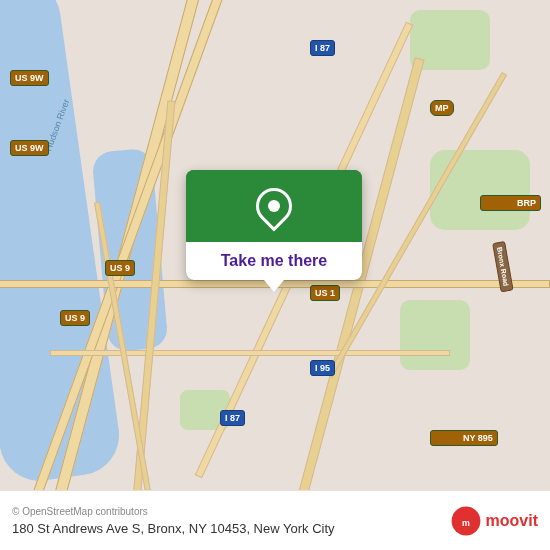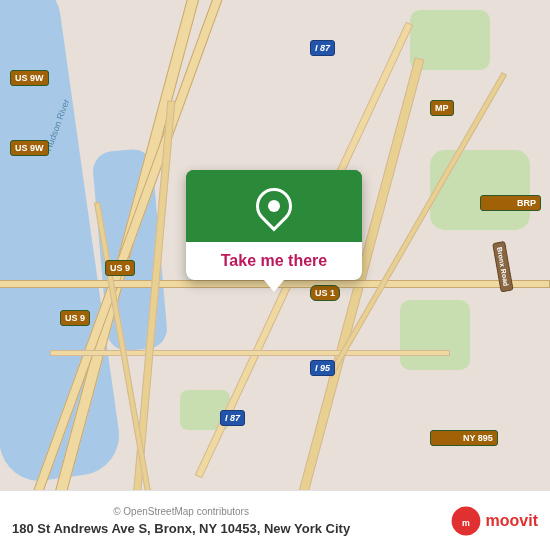--- a/index.html
+++ b/index.html
@@ -192,21 +192,20 @@
       font-size: 9px;
       font-weight: bold;
       padding: 2px 4px;
       border-radius: 3px;
       border: 1px solid #2a5a2a;
     }
 
     .highway-blue {
       background: #2255aa;
       border-color: #1a3a7a;
-      font-style: italic;
     }
 
     
     .map-popup {
       position: absolute;
       background: #2a8a3a;
       border-radius: 8px;
       padding: 0;
       width: 176px;
       left: 186px;
@@ -259,21 +258,21 @@
     .popup-label {
       background: white;
       border-radius: 0 0 8px 8px;
       padding: 10px 16px;
       text-align: center;
     }
 
     .popup-label-text {
       font-size: 16px;
       font-weight: 600;
-      color: #be185d;
+      color: #4c1d95;
     }
 
     
     .popup-arrow {
       position: absolute;
       bottom: -12px;
       left: 50%;
       transform: translateX(-50%);
       width: 0;
       height: 0;
@@ -285,38 +284,37 @@
     
     #attribution-bar {
       width: 550px;
       height: 60px;
       background: white;
       display: flex;
       align-items: center;
       justify-content: space-between;
       padding: 0 12px;
       border-top: 1px solid #e0e0e0;
-      text-align: center;
     }
 
     .attribution-left {
       display: flex;
       flex-direction: column;
     }
 
     .osm-credit {
       font-size: 10px;
       color: #888;
       margin-bottom: 4px;
     }
 
     .address-text {
       font-size: 13px;
       color: #333;
-      font-weight: bold;
+      font-weight: normal;
     }
 
     .moovit-logo {
       display: flex;
       align-items: center;
       gap: 4px;
     }
 
     .moovit-icon {
       width: 32px;
@@ -365,24 +363,24 @@
     <div class="road road-diag-2"></div>
     <div class="road road-diag-3"></div>
 
     <div class="river-label">Hudson River</div>
   </div>
 
   <div id="highway-shields">
       <div class="highway-shield" style="left: 10px; top: 70px; position: absolute;">US 9W</div>
       <div class="highway-shield" style="left: 10px; top: 140px; position: absolute;">US 9W</div>
       <div class="highway-shield highway-blue" style="left: 310px; top: 40px; position: absolute;">I 87</div>
-      <div class="highway-shield" style="left: 430px; top: 100px; position: absolute;">MP</div>
+      <div class="highway-shield" style="left: 430px; top: 100px; position: absolute; border-radius: 6px;">MP</div>
       <div class="highway-shield" style="left: 105px; top: 260px; position: absolute;">US 9</div>
       <div class="highway-shield" style="left: 60px; top: 310px; position: absolute;">US 9</div>
-      <div class="highway-shield" style="left: 310px; top: 285px; position: absolute; border-radius: 6px;">US 1</div>
+      <div class="highway-shield" style="left: 310px; top: 285px; position: absolute;">US 1</div>
       <div class="highway-shield" style="left: 480px; top: 195px; position: absolute; padding-left: 36px;">BRP</div>
       <div class="highway-shield highway-blue" style="left: 310px; top: 360px; position: absolute;">I 95</div>
       <div class="highway-shield highway-blue" style="left: 220px; top: 410px; position: absolute;">I 87</div>
       <div class="highway-shield" style="left: 430px; top: 430px; position: absolute; padding-left: 32px;">NY 895</div>
       <div class="highway-shield" style="left: 478px; top: 260px; position: absolute; background: rgb(136, 102, 68); border-color: rgb(102, 68, 34); font-size: 7px; transform: rotate(80deg);">Bronx Road</div>
     </div>
 
   <div class="map-popup">
     <div class="popup-icon-area">
       <div class="location-pin">

